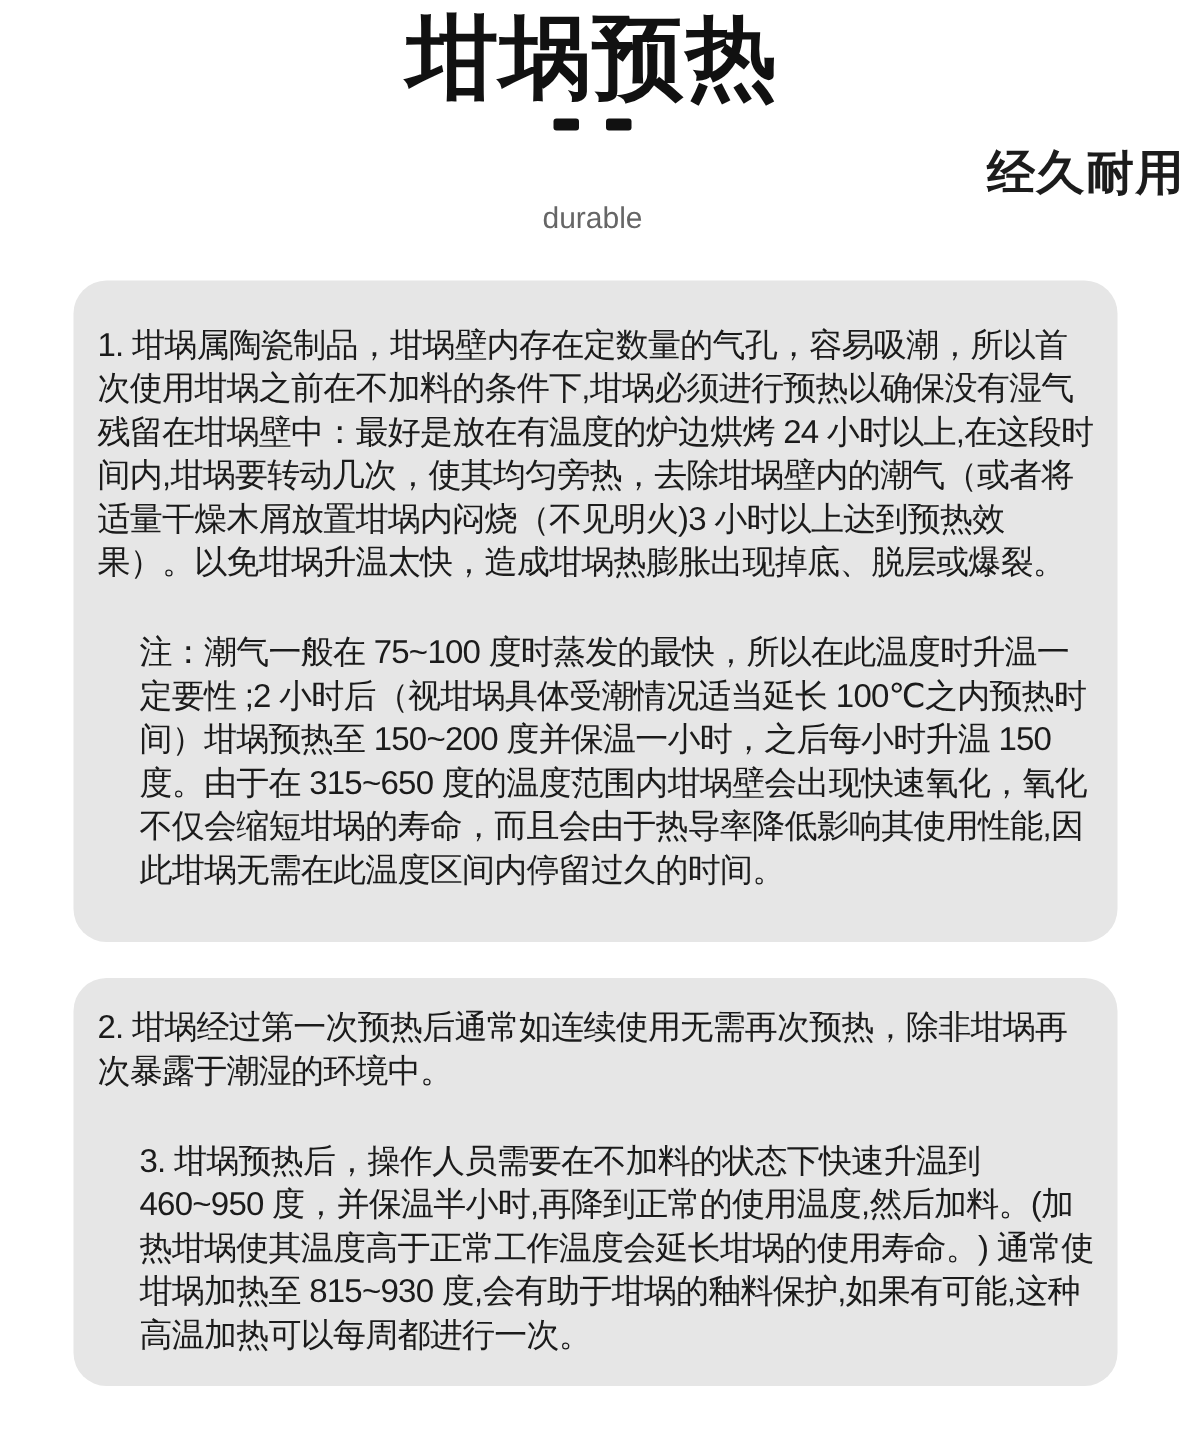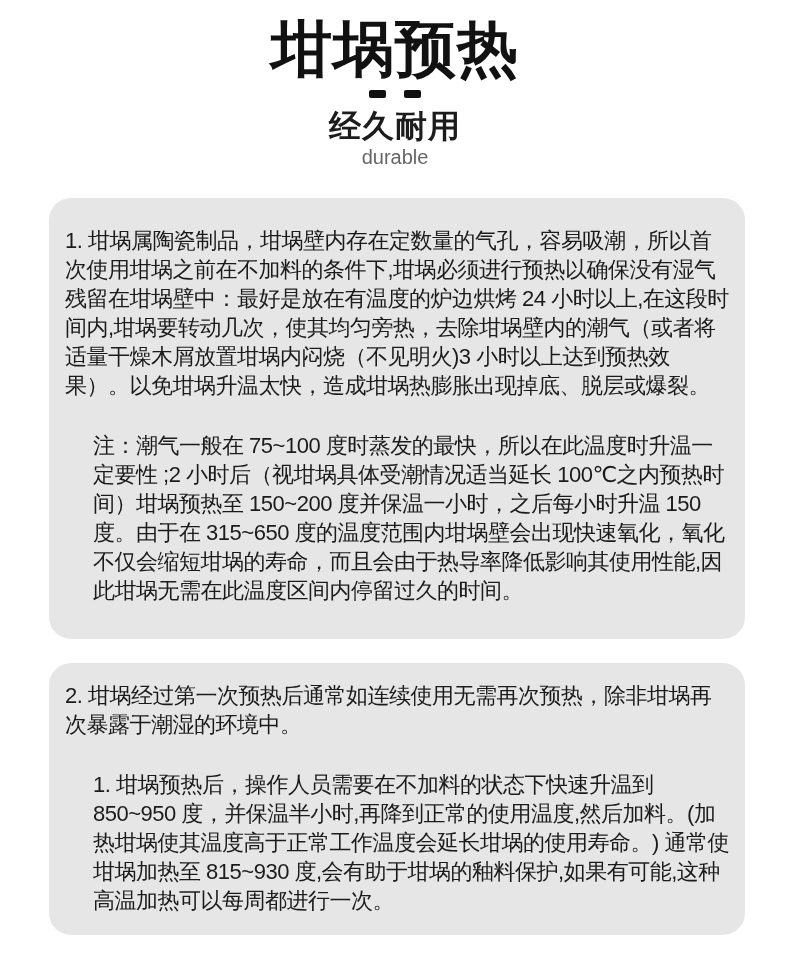--- a/index.html
+++ b/index.html
@@ -20,21 +20,21 @@
     color: var(--text);
     overflow: hidden;
   }
   .page {
     width: 790px;
     height: 970px;
     position: relative;
   }
   header {
     text-align: center;
-    padding-top: 16px;
+    padding-top: 5px;
   }
   .title {
     margin: 0;
     font-size: 61px;
     font-weight: bold;
     letter-spacing: 1px;
     line-height: 1.1;
     color: #111111;
   }
   .dashes {
@@ -50,20 +50,21 @@
     border-radius: 2px;
     background: #111111;
   }
   .subtitle {
     margin-top: 11px;
     font-size: 32px;
     font-weight: 600;
     letter-spacing: 1px;
     color: #1c1c1c;
     line-height: 1.1;
+    text-align: right;
   }
   .subtitle-en {
     margin-top: 2px;
     font-size: 20px;
     color: var(--subtle);
     line-height: 1.1;
   }
   .card {
     width: 696px;
     margin-left: 49px;
@@ -105,16 +106,16 @@
     <div class="subtitle-en">durable</div>
   </header>
 
   <section class="card card-1">
     <p>1. 坩埚属陶瓷制品，坩埚壁内存在定数量的气孔，容易吸潮，所以首次使用坩埚之前在不加料的条件下,坩埚必须进行预热以确保没有湿气残留在坩埚壁中：最好是放在有温度的炉边烘烤 24 小时以上,在这段时间内,坩埚要转动几次，使其均匀旁热，去除坩埚壁内的潮气（或者将适量干燥木屑放置坩埚内闷烧（不见明火)3 小时以上达到预热效果）。以免坩埚升温太快，造成坩埚热膨胀出现掉底、脱层或爆裂。</p>
     <p>注：潮气一般在 75~100 度时蒸发的最快，所以在此温度时升温一定要性 ;2 小时后（视坩埚具体受潮情况适当延长 100℃之内预热时间）坩埚预热至 150~200 度并保温一小时，之后每小时升温 150 度。由于在 315~650 度的温度范围内坩埚壁会出现快速氧化，氧化不仅会缩短坩埚的寿命，而且会由于热导率降低影响其使用性能,因此坩埚无需在此温度区间内停留过久的时间。</p>
   </section>
 
   <section class="card card-2">
     <p>2. 坩埚经过第一次预热后通常如连续使用无需再次预热，除非坩埚再次暴露于潮湿的环境中。</p>
-    <p>1. 坩埚预热后，操作人员需要在不加料的状态下快速升温到 850~950 度，并保温半小时,再降到正常的使用温度,然后加料。(加热坩埚使其温度高于正常工作温度会延长坩埚的使用寿命。) 通常使坩埚加热至 815~930 度,会有助于坩埚的釉料保护,如果有可能,这种高温加热可以每周都进行一次。</p>
+    <p>3. 坩埚预热后，操作人员需要在不加料的状态下快速升温到 460~950 度，并保温半小时,再降到正常的使用温度,然后加料。(加热坩埚使其温度高于正常工作温度会延长坩埚的使用寿命。) 通常使坩埚加热至 815~930 度,会有助于坩埚的釉料保护,如果有可能,这种高温加热可以每周都进行一次。</p>
   </section>
 
 </div>
 
 </body></html>

